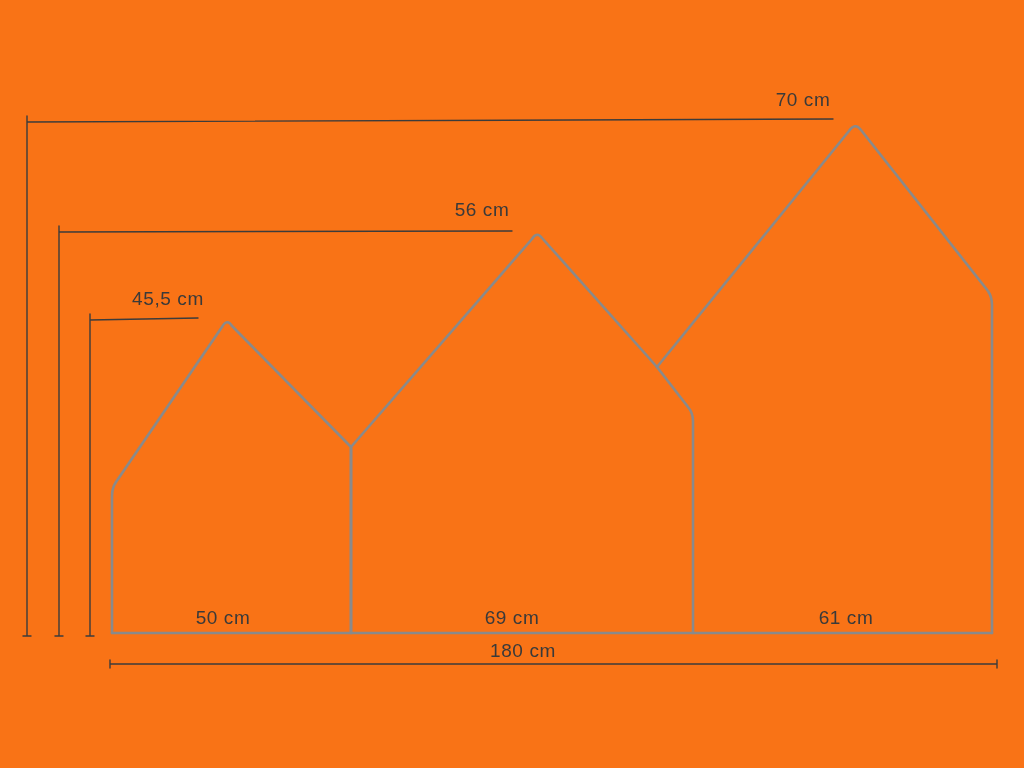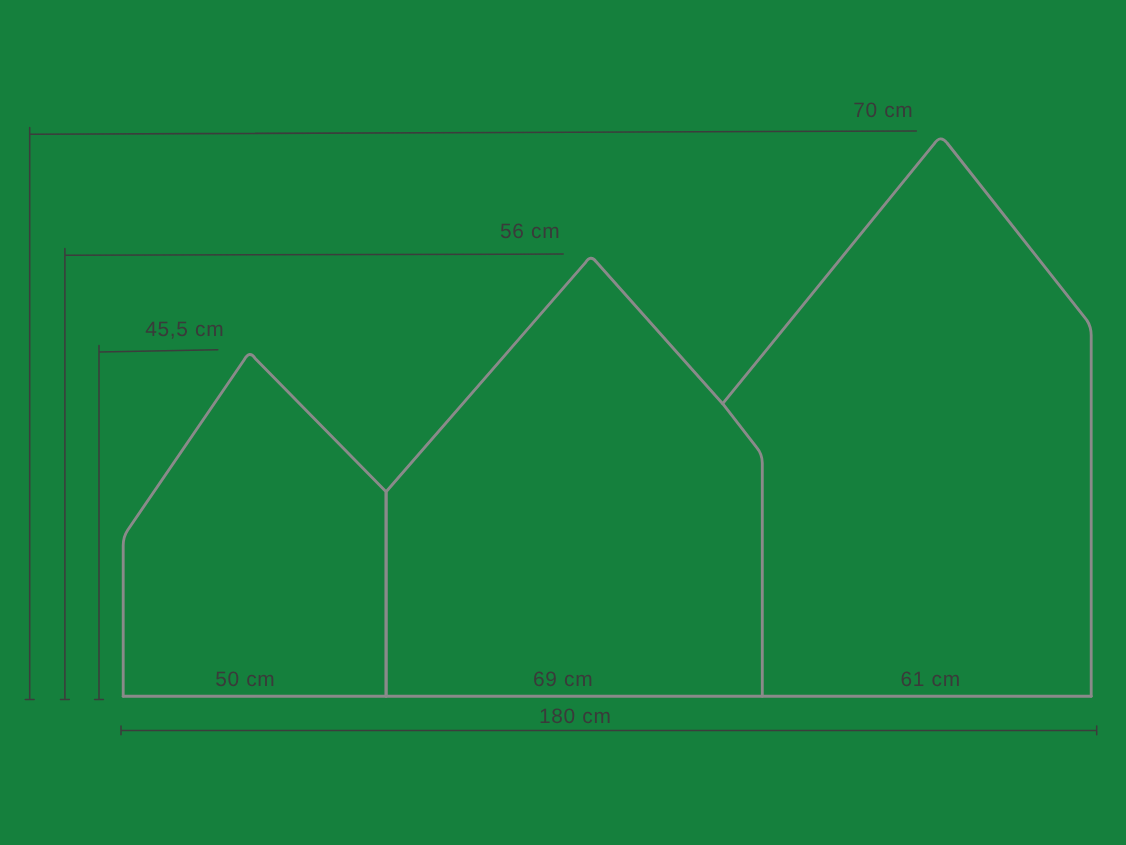--- a/index.html
+++ b/index.html
@@ -7,21 +7,21 @@
     padding: 0;
     background: #ffffff;
     width: 1024px;
     height: 768px;
     overflow: hidden;
   }
   .stage {
     width: 1024px;
     height: 768px;
     position: relative;
-    background: #15803d;
+    background: #f97316;
   }
   svg {
     display: block;
   }
   .dim-label {
     font-family: "Liberation Sans", "DejaVu Sans", sans-serif;
     font-size: 19px;
     letter-spacing: 0.6px;
     font-weight: 400;
   }

